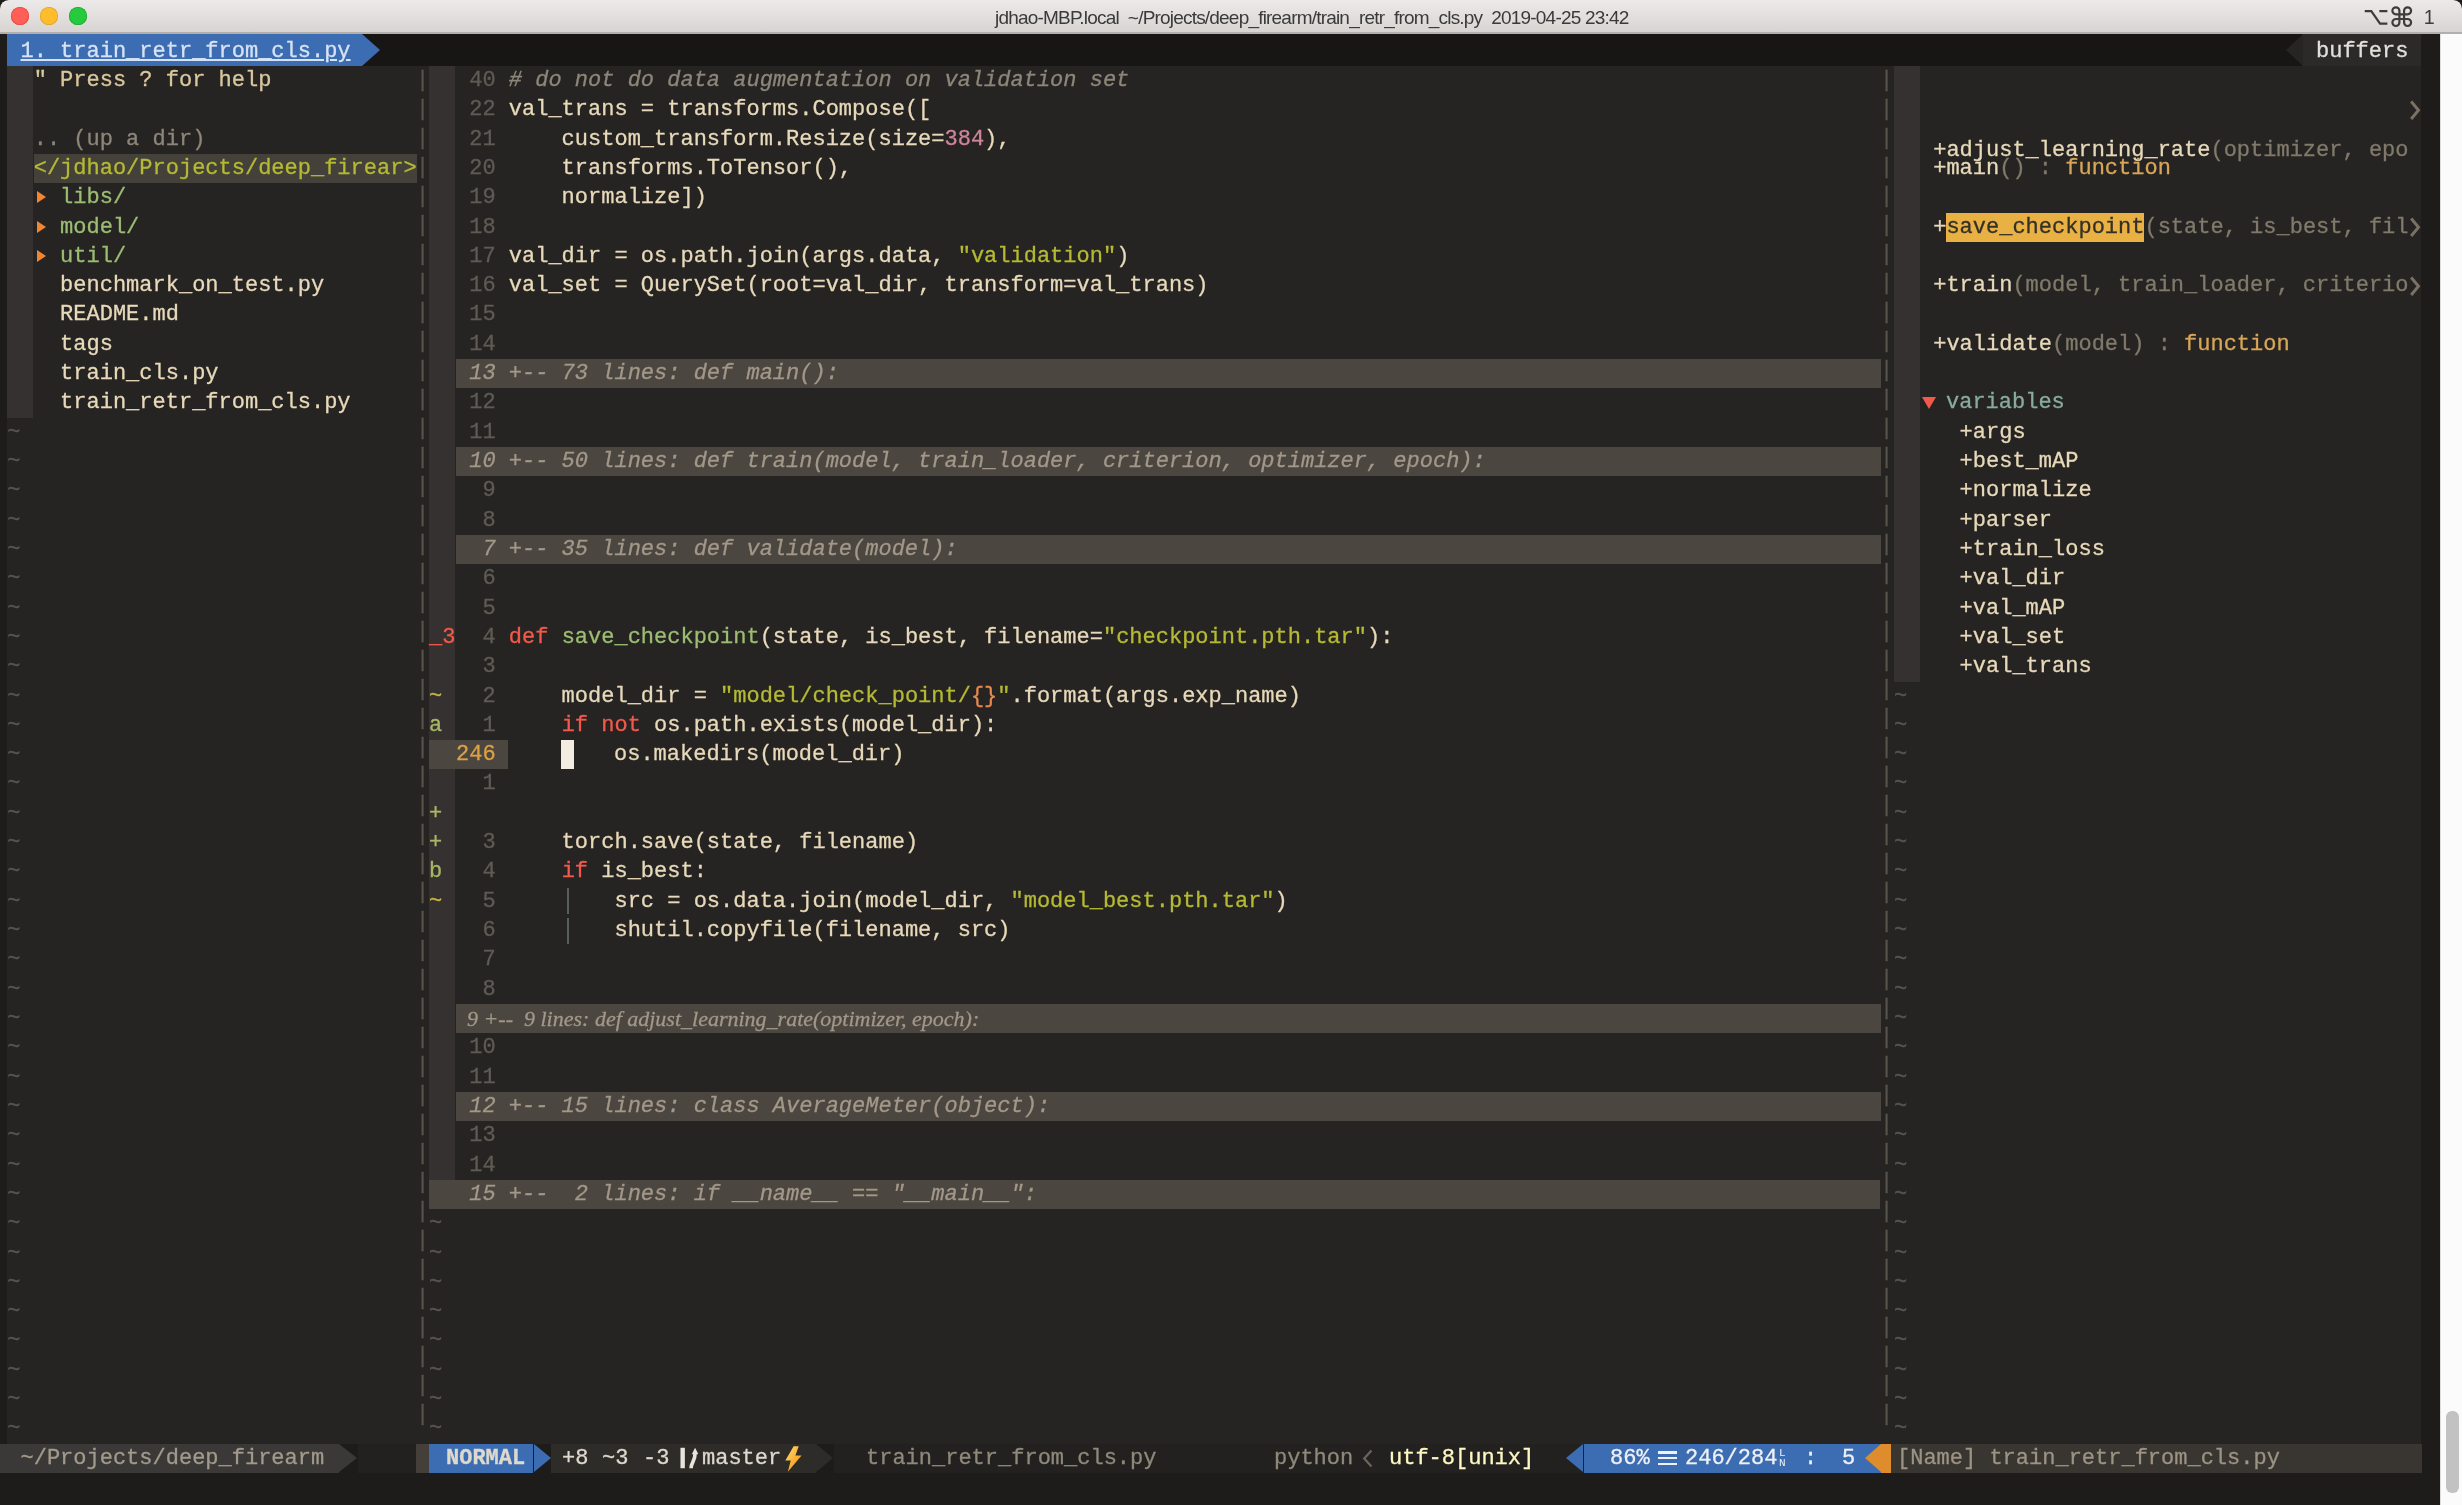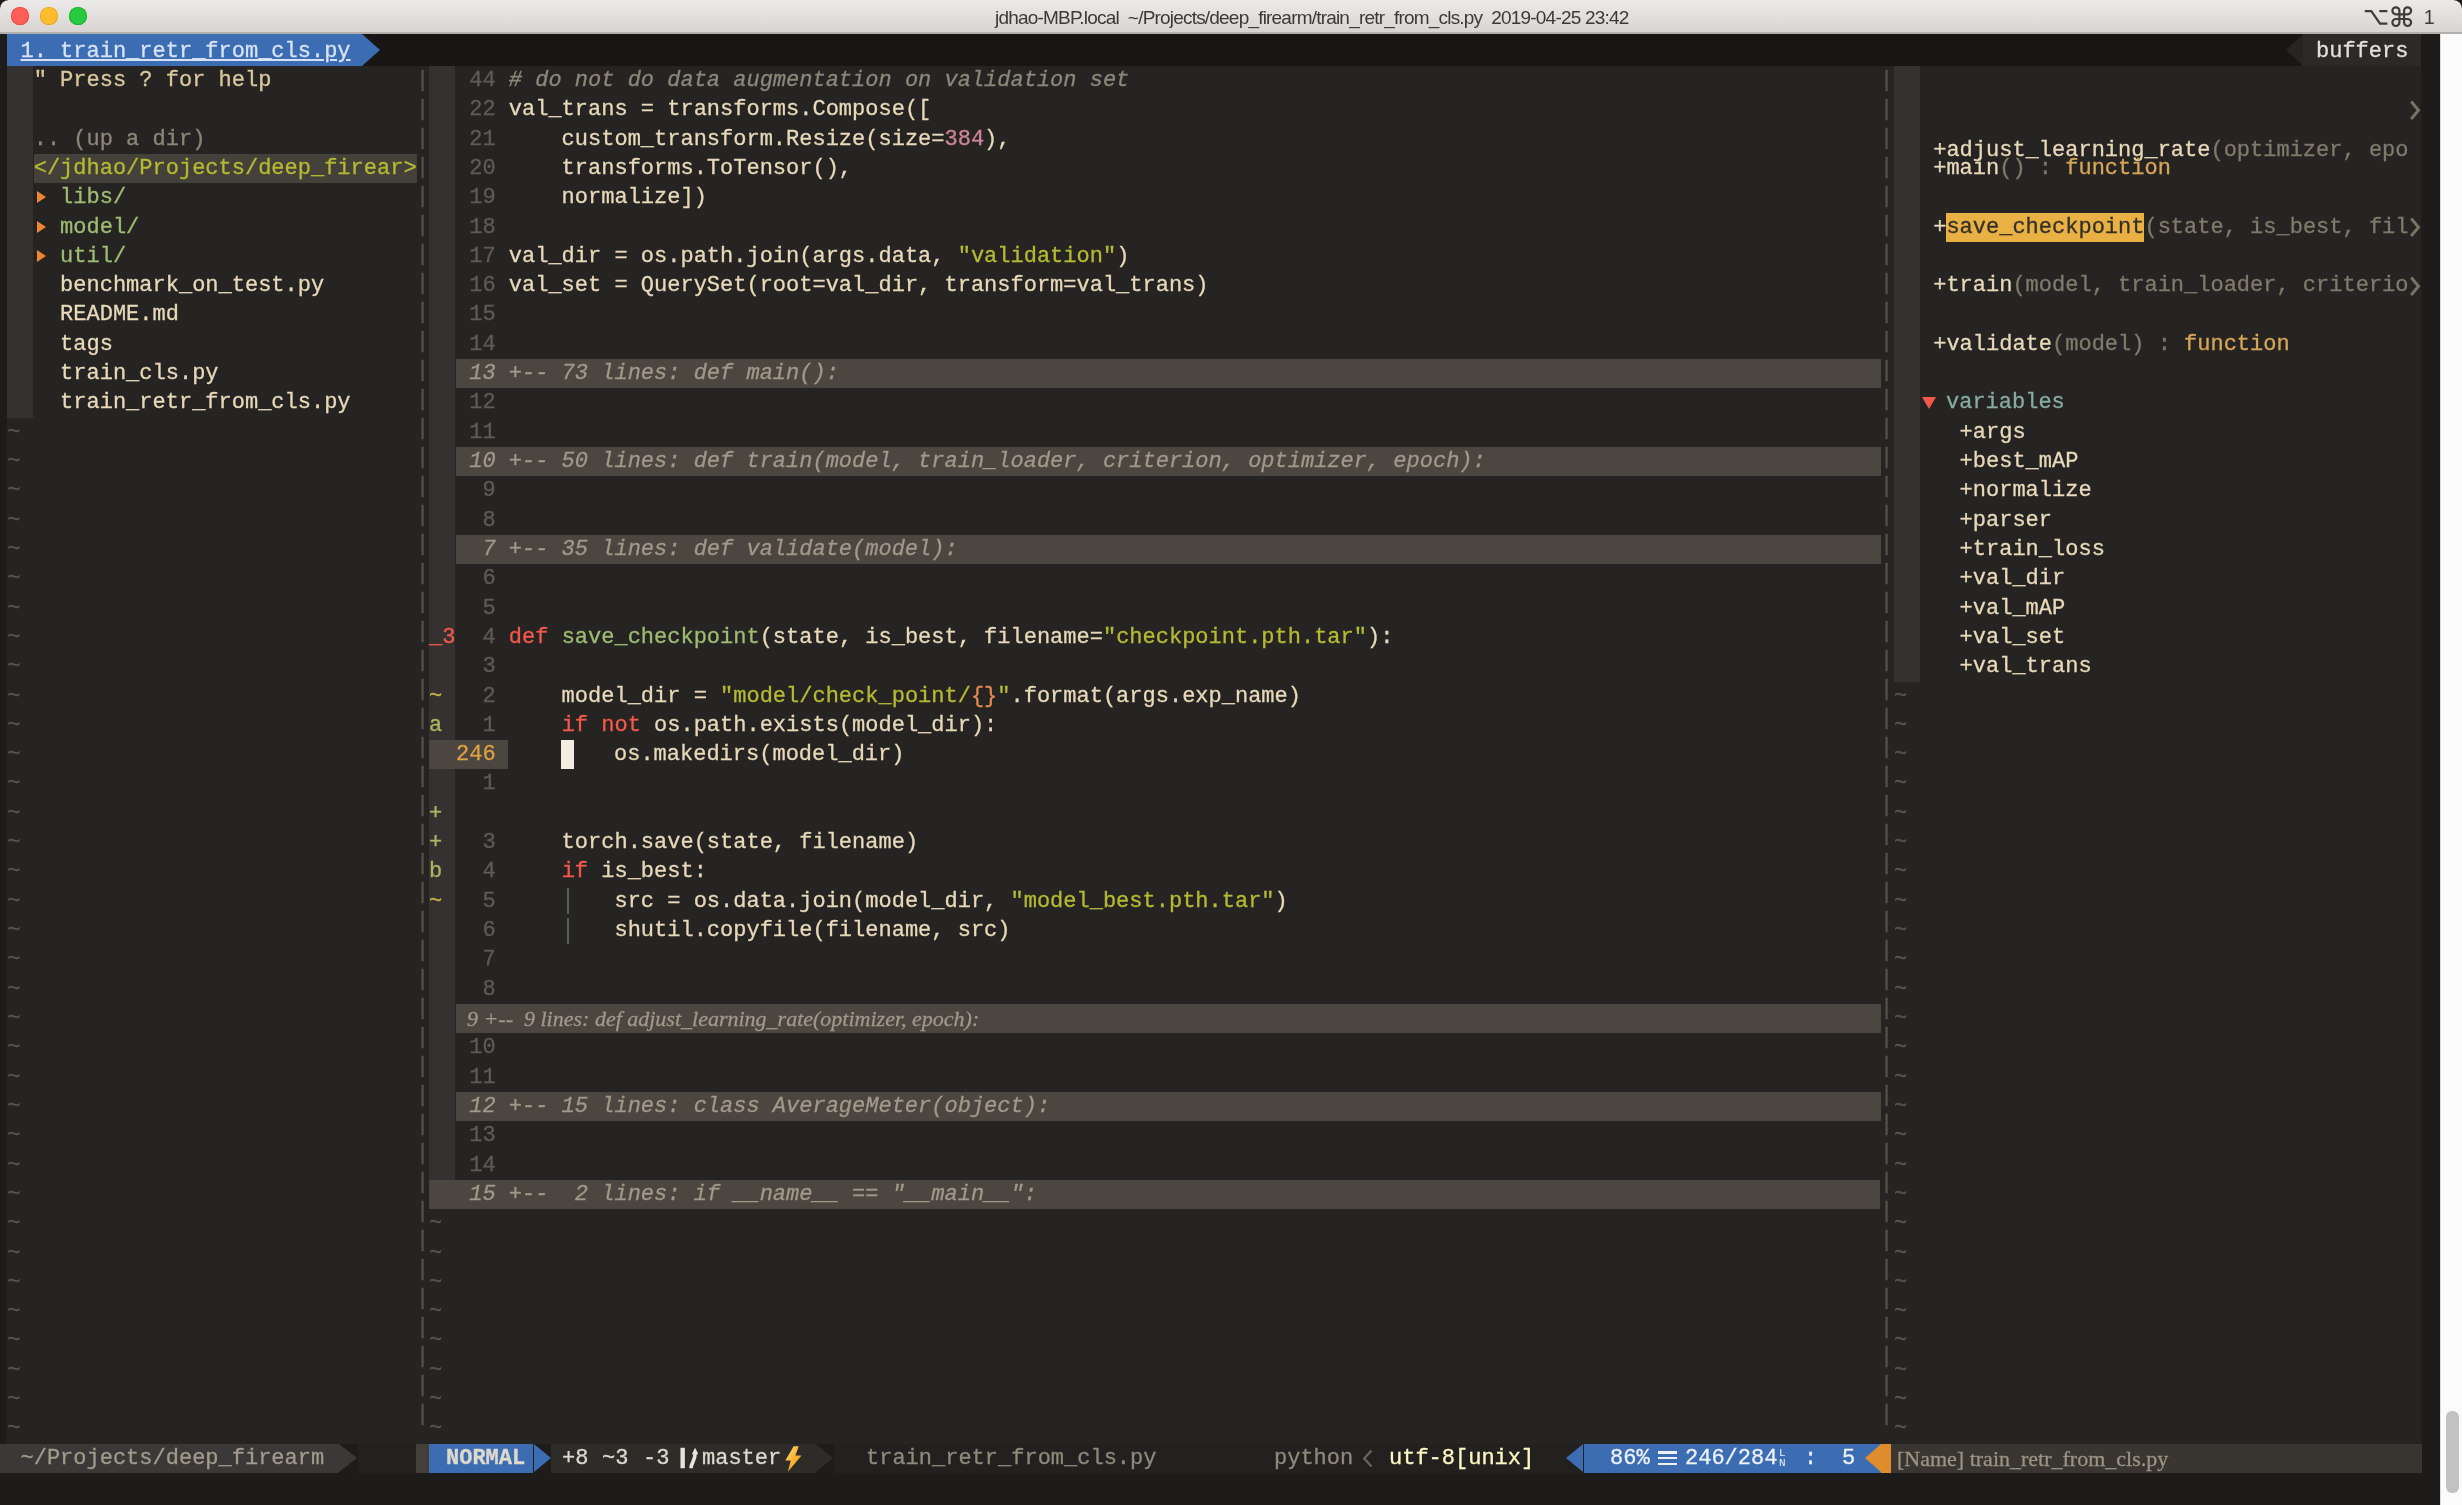--- a/index.html
+++ b/index.html
@@ -204,21 +204,21 @@
 <div class="b" style="left:456px;top:359px;width:1425px;height:29px;background:#4c4640;"></div>
 <div class="b" style="left:456px;top:447px;width:1425px;height:29px;background:#4c4640;"></div>
 <div class="b" style="left:456px;top:535px;width:1425px;height:29px;background:#4c4640;"></div>
 <div class="b" style="left:456px;top:1004px;width:1425px;height:29px;background:#4c4640;"></div>
 <div class="b" style="left:456px;top:1092px;width:1425px;height:29px;background:#4c4640;"></div>
 <div class="b" style="left:429px;top:1180px;width:1451px;height:29px;background:#4c4640;"></div>
 <div class="b" style="left:429px;top:740px;width:79px;height:29px;background:#4c4640;"></div>
 <div class="b" style="left:561px;top:740px;width:13px;height:29px;background:#f3ece0;"></div>
 <div class="b" style="left:567px;top:888px;width:1.5px;height:26px;background:#566059;"></div>
 <div class="b" style="left:567px;top:918px;width:1.5px;height:26px;background:#566059;"></div>
-<div class="t " style="left:456px;top:66px;"><span class="nr"> 44 </span><span class="cm it"># do not do data augmentation on validation set</span></div>
+<div class="t " style="left:456px;top:66px;"><span class="nr"> 40 </span><span class="cm it"># do not do data augmentation on validation set</span></div>
 <div class="t " style="left:456px;top:95px;"><span class="nr"> 22 </span><span class="fg">val_trans = transforms.Compose([</span></div>
 <div class="t " style="left:456px;top:125px;"><span class="nr"> 21 </span><span class="fg">    custom_transform.Resize(size=</span><span class="pu">384</span><span class="fg">),</span></div>
 <div class="t " style="left:456px;top:154px;"><span class="nr"> 20 </span><span class="fg">    transforms.ToTensor(),</span></div>
 <div class="t " style="left:456px;top:183px;"><span class="nr"> 19 </span><span class="fg">    normalize])</span></div>
 <div class="t " style="left:456px;top:213px;"><span class="nr"> 18 </span></div>
 <div class="t " style="left:456px;top:242px;"><span class="nr"> 17 </span><span class="fg">val_dir = os.path.join(args.data, </span><span class="st">"validation"</span><span class="fg">)</span></div>
 <div class="t " style="left:456px;top:271px;"><span class="nr"> 16 </span><span class="fg">val_set = QuerySet(root=val_dir, transform=val_trans)</span></div>
 <div class="t " style="left:456px;top:300px;"><span class="nr"> 15 </span></div>
 <div class="t " style="left:456px;top:330px;"><span class="nr"> 14 </span></div>
 <div class="t " style="left:456px;top:359px;"><span class="fo it"> 13 +-- 73 lines: def main():</span></div>
@@ -358,14 +358,14 @@
 <div class="b" style="left:1584px;top:1444px;width:298px;height:29px;background:#3c6db2;"></div>
 <div class="t " style="left:1610px;top:1444px;"><span style="color:#eef1f5">86%</span></div>
 <div class="b" style="left:1658px;top:1451px;width:19px;height:14.7px;background:linear-gradient(#eef1f5 0 2.6px,transparent 2.6px 5.9px,#eef1f5 5.9px 8.4px,transparent 8.4px 11.7px,#eef1f5 11.7px 14.3px,transparent 14.3px);"></div>
 <div class="t " style="left:1685px;top:1444px;"><span style="color:#eef1f5">246/284</span></div>
 <div class="b" style="left:1779px;top:1448px;font:11px/10.3px 'Liberation Mono',monospace;color:#eef1f5;">L<br>N</div>
 <div class="t " style="left:1804px;top:1444px;"><span style="color:#eef1f5">:</span></div>
 <div class="t " style="left:1842px;top:1444px;"><span style="color:#eef1f5">5</span></div>
 <div class="b" style="left:1865px;top:1444px;width:0;height:0;border-top:14.7px solid transparent;border-bottom:14.7px solid transparent;border-right:16px solid #de8c2c;"></div>
 <div class="b" style="left:1881px;top:1444px;width:9.5px;height:29px;background:#de8c2c;"></div>
 <div class="b" style="left:1891px;top:1444px;width:531px;height:29px;background:#393531;"></div>
-<div class="t name_fg" style="left:1897px;top:1444px;font-family:Liberation Serif, serif;">[Name] train_retr_from_cls.py</div>
+<div class="t name_fg" style="left:1897px;top:1444px;">[Name] train_retr_from_cls.py</div>
 </div>
 
 </body></html>

